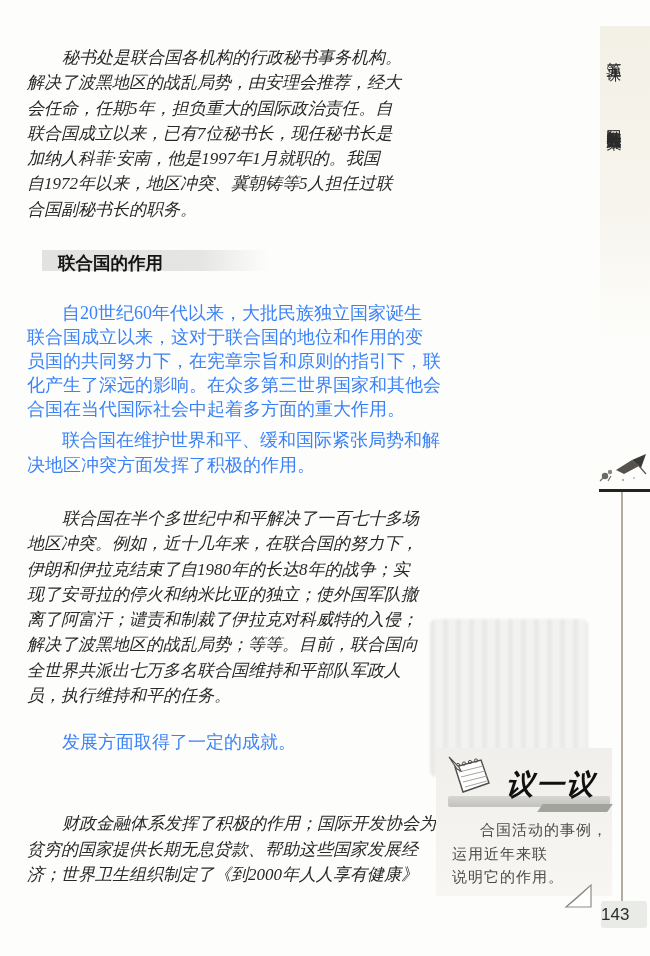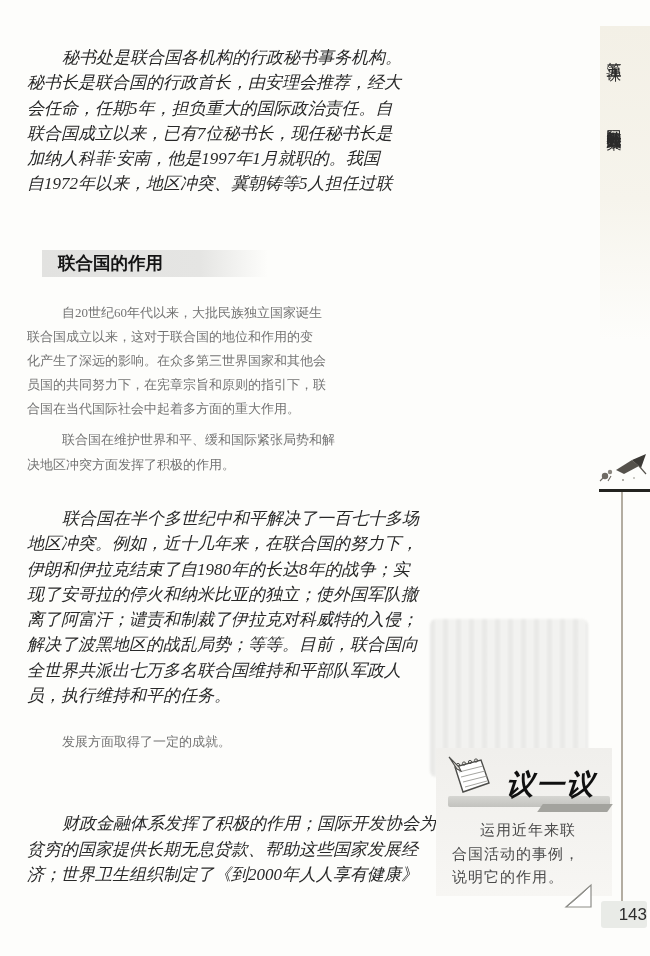--- a/index.html
+++ b/index.html
@@ -20,26 +20,26 @@
   .v-text { position:absolute; writing-mode:vertical-rl; text-orientation:upright;
     color:#2b2b2b; font-size:15px; letter-spacing:2.5px;
     font-family:"Liberation Serif","DejaVu Serif",serif; }
   .v-lesson { left:604px; top:50px; }
   .v-title  { left:604px; top:118px; letter-spacing:0.5px; }
 
   
   .para { position:absolute; left:27px; width:432px; }
   .line { white-space:nowrap; }
   .para .line:first-child { text-indent:35px; }
-  .song { font-size:13px; line-height:24.5px; color:#737373; }
+  .song { font-size:18px; line-height:24.5px; color:#3b82f6; }
   .kai  { font-size:17px;  line-height:25.3px; color:#282828; font-style:italic; }
   .p2 .line { line-height:24px; }
   .p6 .line { line-height:25.6px; }
 
-  .section-heading { position:absolute; left:42px; top:250px; width:226px; height:27px;
+  .section-heading { position:absolute; left:42px; top:250px; width:226px; height:21px;
     background:linear-gradient(90deg,#e2e2e0 0%, #e5e5e3 70%, rgba(229,229,227,0) 100%);
     font-size:17.5px; font-weight:bold; color:#141414; line-height:27px; padding-left:16px;
     box-sizing:border-box; }
 
   
   .ink-sketch { position:absolute; left:596px; top:448px; width:52px; height:42px; }
   .h-rule { position:absolute; left:599px; top:489px; width:51px; height:3px; background:#23231f; }
   .v-rule { position:absolute; left:621px; top:492px; width:2px; height:411px; background:#b3ada1; }
 
   
@@ -61,50 +61,51 @@
     background:#a3a39e; transform:skewX(-35deg); }
   .notepad { position:absolute; left:447px; top:753px; width:48px; height:46px; }
   .discussion-text { position:absolute; left:452px; top:818px; width:156px;
     font-family:"Liberation Sans","DejaVu Sans",sans-serif;
     font-size:15px; color:#4b4b4b; }
   .discussion-text .line { line-height:23.5px; letter-spacing:1px; }
   .discussion-text .line:first-child { text-indent:28px; }
   .dog-ear { position:absolute; left:564px; top:882px; width:30px; height:28px; }
 
   .page-number { position:absolute; left:601px; top:901px; width:46px; height:27px;
-    background:#e9ebe7; border-radius:3px; text-align:right; line-height:27px;
+    background:#e9ebe7; border-radius:3px; text-align:left; line-height:27px;
     font-family:"Liberation Sans","DejaVu Sans",sans-serif; font-size:17px; color:#2d2d2d; }
 </style>
 </head>
 <body>
 
 <div class="page">
 
   <div class="edge-shade"></div>
   <div class="sidebar-strip"></div>
 
   <div class="v-text v-lesson">第五课</div>
   <div class="v-text v-title">国际社会和我国的对外政策</div>
 
   <div class="para kai" style="top:45px">
       <div class="line">秘书处是联合国各机构的行政秘书事务机构。</div>
-      <div class="line">秘书长是联合国的行政首长，由安理会推荐，经大</div>
+      <div class="line">解决了波黑地区的战乱局势，由安理会推荐，经大</div>
       <div class="line">会任命，任期5年，担负重大的国际政治责任。自</div>
       <div class="line">联合国成立以来，已有7位秘书长，现任秘书长是</div>
       <div class="line">加纳人科菲·安南，他是1997年1月就职的。我国</div>
       <div class="line">自1972年以来，地区冲突、冀朝铸等5人担任过联</div>
+      <div class="line">合国副秘书长的职务。</div>
     </div>
 
   <div class="section-heading">联合国的作用</div>
 
   <div class="para song p2" style="top:301px">
       <div class="line">自20世纪60年代以来，大批民族独立国家诞生</div>
       <div class="line">联合国成立以来，这对于联合国的地位和作用的变</div>
+      <div class="line">员国的共同努力下，在宪章宗旨和原则的指引下，联</div>
       <div class="line">化产生了深远的影响。在众多第三世界国家和其他会</div>
-      <div class="line">员国的共同努力下，在宪章宗旨和原则的指引下，联</div>
       <div class="line">合国在当代国际社会中起着多方面的重大作用。</div>
     </div>
 
   <div class="para song" style="top:428px">
       <div class="line">联合国在维护世界和平、缓和国际紧张局势和解</div>
       <div class="line">决地区冲突方面发挥了积极的作用。</div>
     </div>
 
   <div class="para kai" style="top:506px">
       <div class="line">联合国在半个多世纪中和平解决了一百七十多场</div>
@@ -153,22 +154,22 @@
       <path d="M12,19 L36,13 M14,24 L38,18 M16,29 L40,23 M18,34 L40,28" stroke="#9a9a95" stroke-width="0.9" fill="none"></path>
       <circle cx="11" cy="12" r="1.6" fill="none" stroke="#4d4d4a" stroke-width="1"></circle>
       <circle cx="17" cy="10.5" r="1.6" fill="none" stroke="#4d4d4a" stroke-width="1"></circle>
       <circle cx="23" cy="9" r="1.6" fill="none" stroke="#4d4d4a" stroke-width="1"></circle>
       <circle cx="29" cy="7.5" r="1.6" fill="none" stroke="#4d4d4a" stroke-width="1"></circle>
       <path d="M2,4 L12,14 L14,18 L10,16 Z" fill="#e8e6e0" stroke="#4d4d4a" stroke-width="1.1"></path>
     </svg>
   </div>
   <div class="discussion-title">议一议</div>
   <div class="discussion-text">
+      <div class="line">合国活动的事例，</div>
       <div class="line">运用近年来联</div>
-      <div class="line">合国活动的事例，</div>
       <div class="line">说明它的作用。</div>
     </div>
   <div class="dog-ear">
     <svg width="30" height="28" viewBox="0 0 30 28">
       <polygon points="2,25 27,25 27,3" fill="#ffffff" stroke="#8d8d88" stroke-width="1.2"></polygon>
       <path d="M2,25 C10,19 19,11 27,3" fill="none" stroke="#8d8d88" stroke-width="1"></path>
     </svg>
   </div>
 
   <div class="page-number">143</div>

